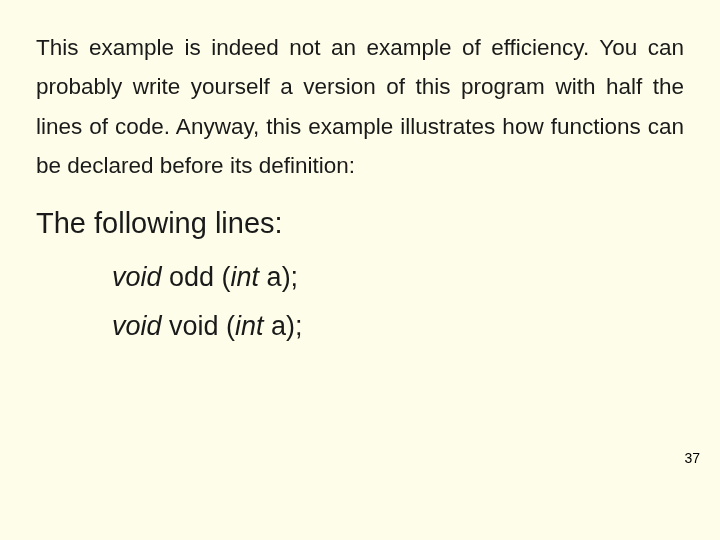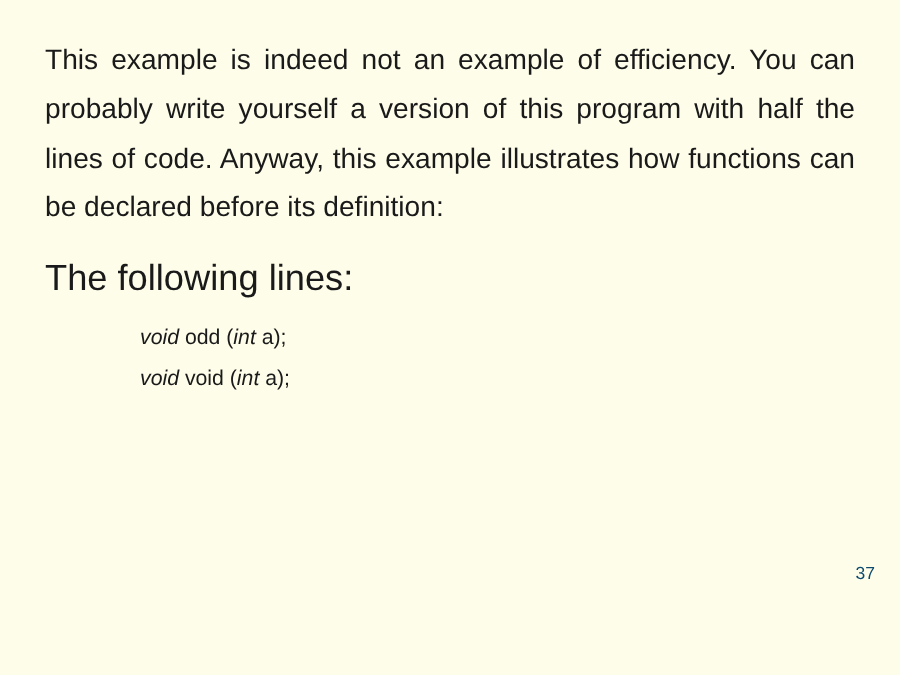--- a/index.html
+++ b/index.html
@@ -24,31 +24,31 @@
     line-height: 1.75;
     text-align: justify;
     margin: 0 0 14px 0;
   }
   .para2 {
     font-size: 29px;
     line-height: 1.6;
     margin: 0 0 10px 0;
   }
   .codeline {
-    font-size: 17px;
+    font-size: 27px;
     line-height: 1.6;
     margin: 6px 0 6px 76px;
   }
   .kw { font-style: italic; }
   .pagenum {
     position: absolute;
     right: 20px;
     bottom: 14px;
     font-size: 14px;
-    color: #0c4a6e;
+    color: #000000;
   }
 </style>
 </head>
 <body>
 
 <div class="slide">
 
   <p class="para">This example is indeed not an example of efficiency. You can probably write yourself a version of this program with half the lines of code. Anyway, this example illustrates how functions can be declared before its definition:</p>
 
   <p class="para2">The following lines:</p>

